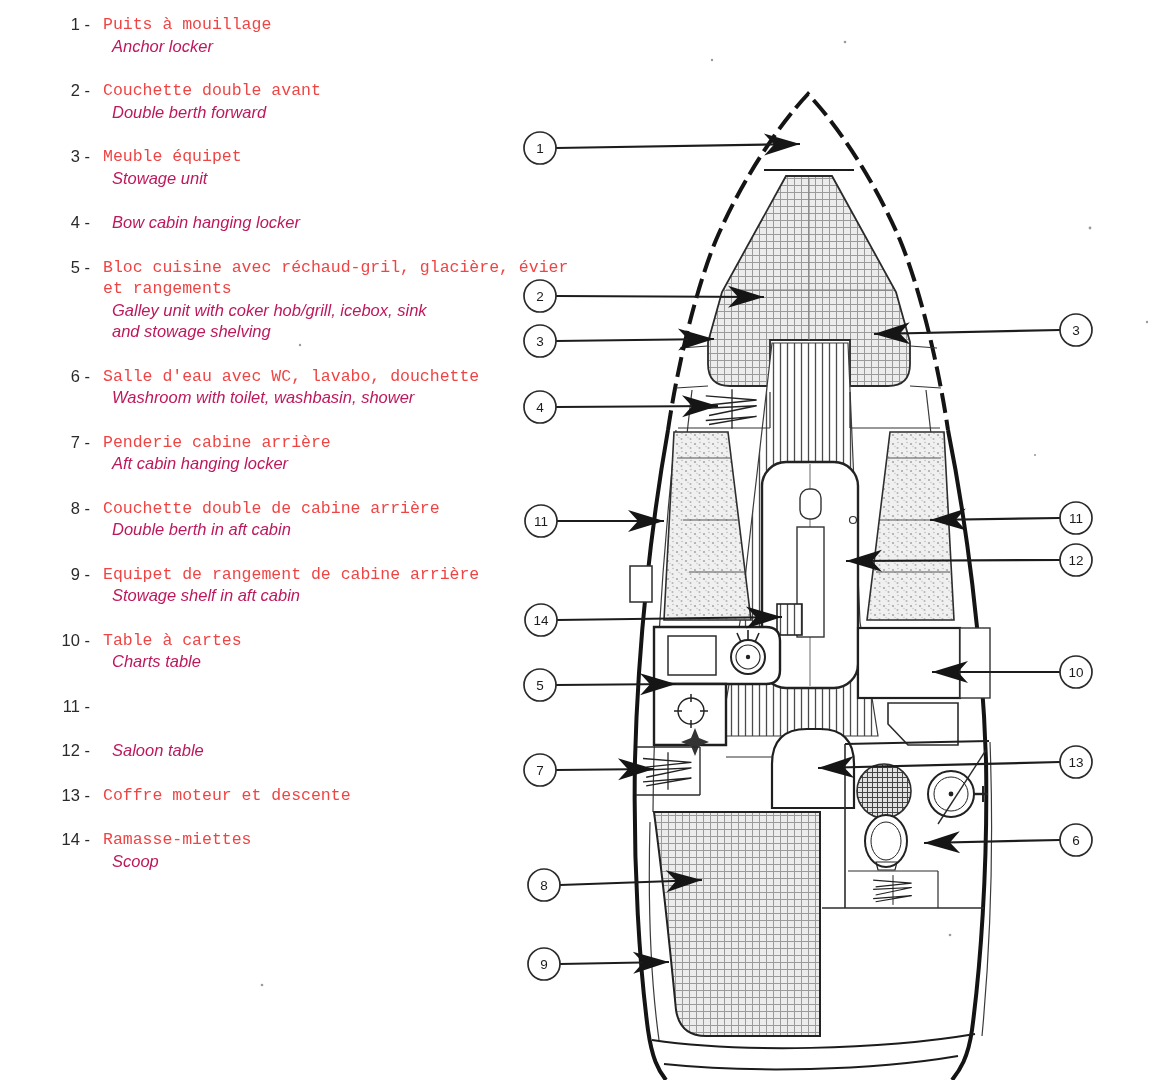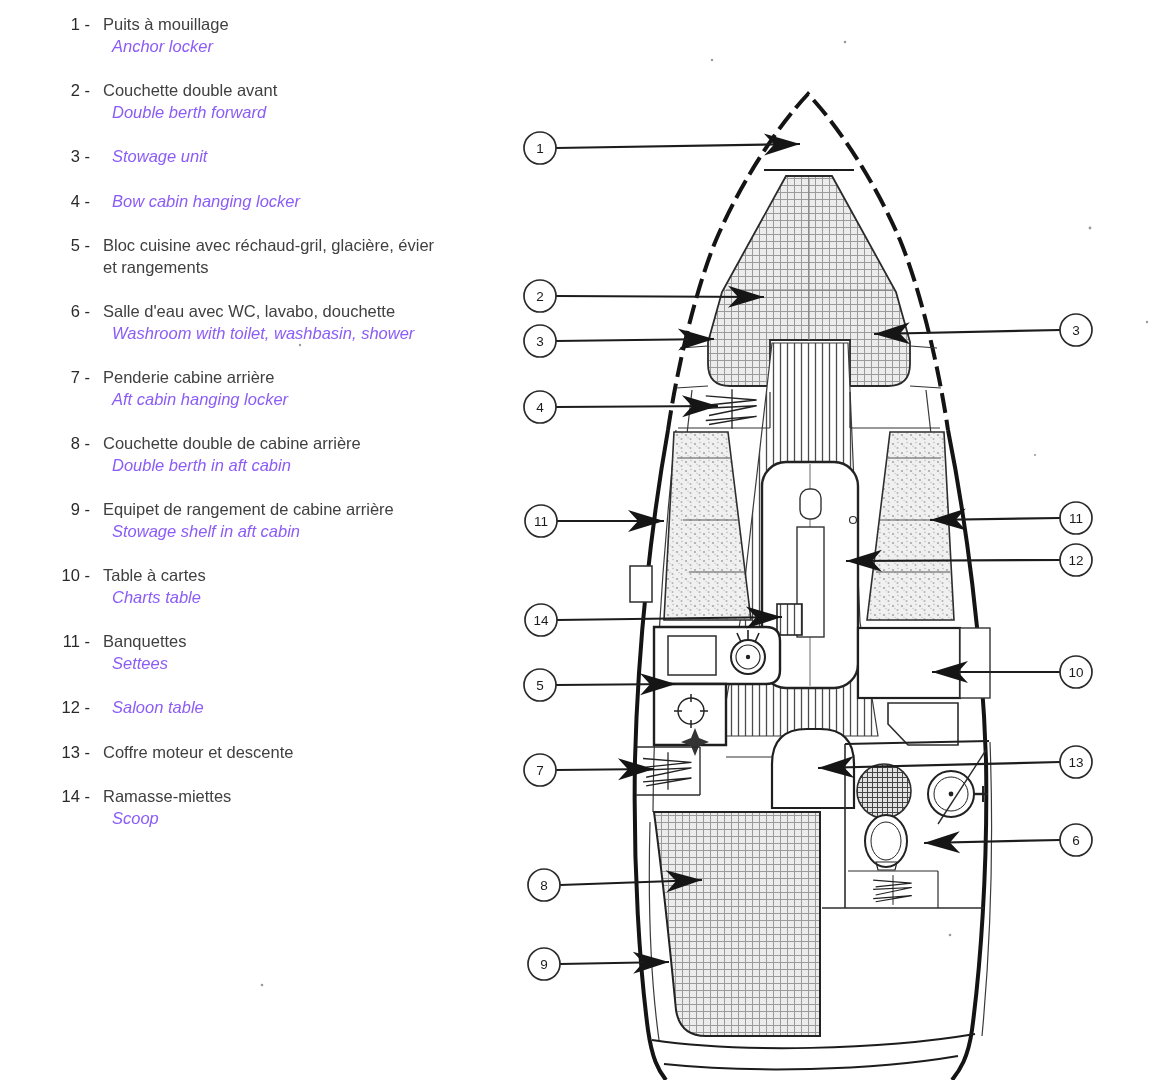--- a/index.html
+++ b/index.html
@@ -13,22 +13,22 @@
   #legend{
     position:absolute;left:40px;top:14px;width:500px;
     font-size:16.5px;line-height:21.5px;
   }
   .legend-item{display:flex;margin-bottom:23px;}
   .legend-item .num{
     width:50px;text-align:right;padding-right:13px;white-space:nowrap;flex:0 0 auto;
     color:#2a2a2a;
   }
   .legend-item .txt{flex:1;}
-  .legend-item .fr{white-space:nowrap;color:#404040;}
-  .legend-item .en{white-space:nowrap;font-style:italic;padding-left:9px;color:#8b5cf6;}
+  .legend-item .fr{white-space:nowrap;color:#ef4444;font-family:Liberation Mono, monospace;}
+  .legend-item .en{white-space:nowrap;font-style:italic;padding-left:9px;color:#be185d;}
   
   #boat-svg{position:absolute;left:0;top:0;}
   .leader{stroke:#1c1c1c;stroke-width:2.2;}
   .bubble{fill:#ffffff;stroke:#2b2b2b;stroke-width:1.7;}
   .bubble-num{
     font-family:"Liberation Sans",sans-serif;font-size:13.5px;
     text-anchor:middle;fill:#1c1c1c;
   }
 </style>
 </head>
@@ -45,34 +45,37 @@
     <div class="legend-item">
       <span class="num">2 -</span>
       <div class="txt">
         <div class="fr">Couchette double avant</div>
         <div class="en">Double berth forward</div>
       </div>
     </div>
     <div class="legend-item">
       <span class="num">3 -</span>
       <div class="txt">
+        <div class="fr">Meuble équipet</div>
         <div class="en">Stowage unit</div>
       </div>
     </div>
     <div class="legend-item">
       <span class="num">4 -</span>
       <div class="txt">
         <div class="en">Bow cabin hanging locker</div>
       </div>
     </div>
     <div class="legend-item">
       <span class="num">5 -</span>
       <div class="txt">
         <div class="fr">Bloc cuisine avec réchaud-gril, glacière, évier</div>
         <div class="fr">et rangements</div>
+        <div class="en">Galley unit with coker hob/grill, icebox, sink</div>
+        <div class="en">and stowage shelving</div>
       </div>
     </div>
     <div class="legend-item">
       <span class="num">6 -</span>
       <div class="txt">
         <div class="fr">Salle d'eau avec WC, lavabo, douchette</div>
         <div class="en">Washroom with toilet, washbasin, shower</div>
       </div>
     </div>
     <div class="legend-item">
@@ -98,24 +101,20 @@
     </div>
     <div class="legend-item">
       <span class="num">10 -</span>
       <div class="txt">
         <div class="fr">Table à cartes</div>
         <div class="en">Charts table</div>
       </div>
     </div>
     <div class="legend-item">
       <span class="num">11 -</span>
-      <div class="txt">
-        <div class="fr">Banquettes</div>
-        <div class="en">Settees</div>
-      </div>
     </div>
     <div class="legend-item">
       <span class="num">12 -</span>
       <div class="txt">
         <div class="en">Saloon table</div>
       </div>
     </div>
     <div class="legend-item">
       <span class="num">13 -</span>
       <div class="txt">

